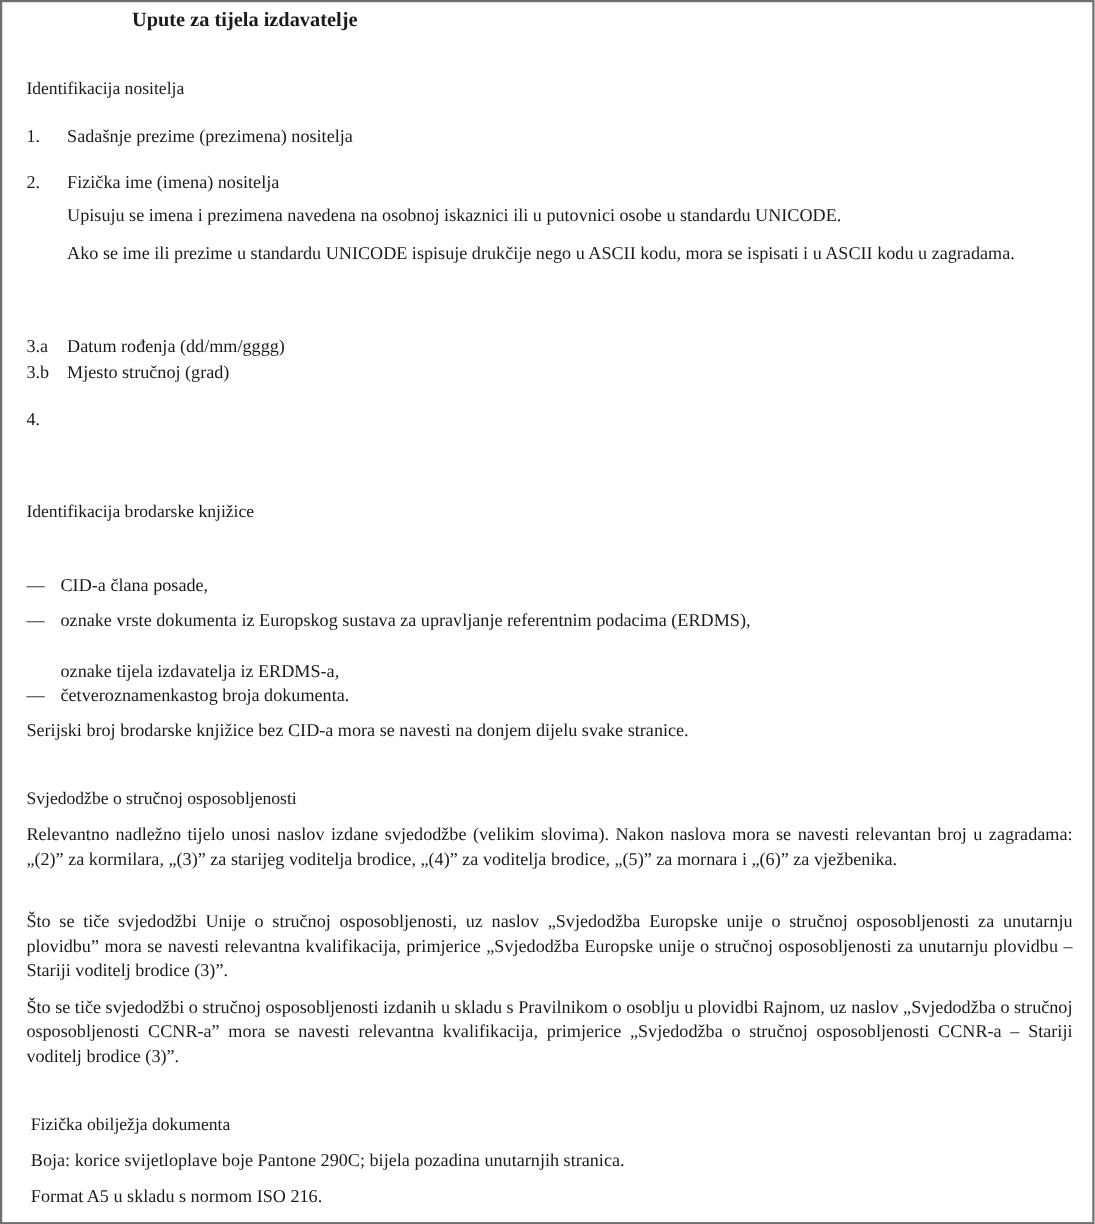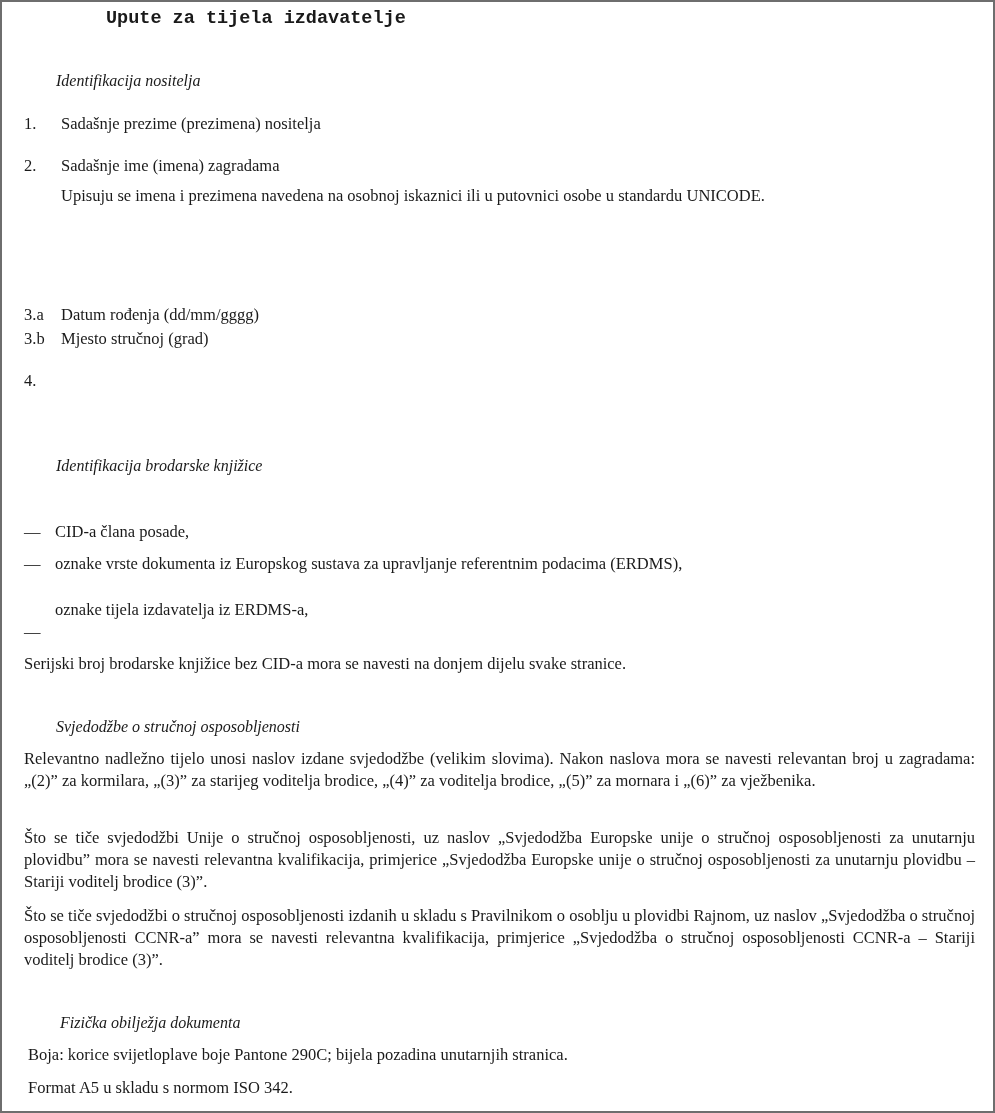--- a/index.html
+++ b/index.html
@@ -8,22 +8,22 @@
       position: relative;
       width: 991px; height: 1109px;
       border: 2px solid #6e6e6e;
       background: #ffffff;
       color: #1a1a1a;
       font-family: "Liberation Serif", "DejaVu Serif", serif;
       font-size: 16.5px;
       line-height: 22px;
     }
     .blk { position: absolute; left: 22px; right: 18px; }
-    .title { left: 104px; top: 6px; font-weight: bold; font-size: 18.5px; font-family: Liberation Mono, monospace; }
-    .sect { font-style: italic; font-size: 16px; margin-left: 32px; }
+    .title { left: 118px; top: 6px; font-weight: bold; font-size: 18.5px; }
+    .sect { font-size: 16px; }
     .num { position: absolute; left: 0; }
     .ind { padding-left: 37px; }
     .dash { position: absolute; left: 0; }
     .just { text-align: justify; }
   </style>
 </head>
 <body>
 
 <div class="page">
 
@@ -31,23 +31,24 @@
 
   <div class="blk sect" style="top:68px">Identifikacija nositelja</div>
 
   <div class="blk ind" style="top:111px">
     <span class="num">1.</span>
     <span>Sadašnje prezime (prezimena) nositelja</span>
   </div>
 
   <div class="blk ind" style="top:153px">
     <span class="num">2.</span>
-    <span>Sadašnje ime (imena) zagradama</span>
+    <span>Fizička ime (imena) nositelja</span>
   </div>
   <div class="blk ind just" style="top:183px">Upisuju se imena i prezimena navedena na osobnoj iskaznici ili u putovnici osobe u standardu UNICODE.</div>
+  <div class="blk ind just" style="top:217px">Ako se ime ili prezime u standardu UNICODE ispisuje drukčije nego u ASCII kodu, mora se ispisati i u ASCII kodu u zagradama.</div>
 
   <div class="blk ind" style="top:302px">
     <span class="num">3.a</span>
     <span>Datum rođenja (dd/mm/gggg)</span>
   </div>
 
   <div class="blk ind" style="top:326px">
     <span class="num">3.b</span>
     <span>Mjesto stručnoj (grad)</span>
   </div>
@@ -64,25 +65,26 @@
   </div>
   <div class="blk ind" style="top:551px; padding-left:31px">
     <span class="dash">—</span>
     <span>oznake vrste dokumenta iz Europskog sustava za upravljanje referentnim podacima (ERDMS),</span>
   </div>
   <div class="blk ind" style="top:597px; padding-left:31px">
     <span>oznake tijela izdavatelja iz ERDMS-a,</span>
   </div>
   <div class="blk ind" style="top:619px; padding-left:31px">
     <span class="dash">—</span>
+    <span>četveroznamenkastog broja dokumenta.</span>
   </div>
   <div class="blk" style="top:651px">Serijski broj brodarske knjižice bez CID-a mora se navesti na donjem dijelu svake stranice.</div>
 
   <div class="blk sect" style="top:714px">Svjedodžbe o stručnoj osposobljenosti</div>
   <div class="blk just" style="top:746px">Relevantno nadležno tijelo unosi naslov izdane svjedodžbe (velikim slovima). Nakon naslova mora se navesti relevantan broj u zagradama: „(2)” za kormilara, „(3)” za starijeg voditelja brodice, „(4)” za voditelja brodice, „(5)” za mornara i „(6)” za vježbenika.</div>
   <div class="blk just" style="top:825px">Što se tiče svjedodžbi Unije o stručnoj osposobljenosti, uz naslov „Svjedodžba Europske unije o stručnoj osposobljenosti za unutarnju plovidbu” mora se navesti relevantna kvalifikacija, primjerice „Svjedodžba Europske unije o stručnoj osposobljenosti za unutarnju plovidbu – Stariji voditelj brodice (3)”.</div>
   <div class="blk just" style="top:903px">Što se tiče svjedodžbi o stručnoj osposobljenosti izdanih u skladu s Pravilnikom o osoblju u plovidbi Rajnom, uz naslov „Svjedodžba o stručnoj osposobljenosti CCNR-a” mora se navesti relevantna kvalifikacija, primjerice „Svjedodžba o stručnoj osposobljenosti CCNR-a – Stariji voditelj brodice (3)”.</div>
 
   <div class="blk sect" style="top:1010px; left:26px">Fizička obilježja dokumenta</div>
   <div class="blk" style="top:1042px; left:26px">Boja: korice svijetloplave boje Pantone 290C; bijela pozadina unutarnjih stranica.</div>
-  <div class="blk" style="top:1075px; left:26px">Format A5 u skladu s normom ISO 342.</div>
+  <div class="blk" style="top:1075px; left:26px">Format A5 u skladu s normom ISO 216.</div>
 
 </div>
 
 </body></html>

